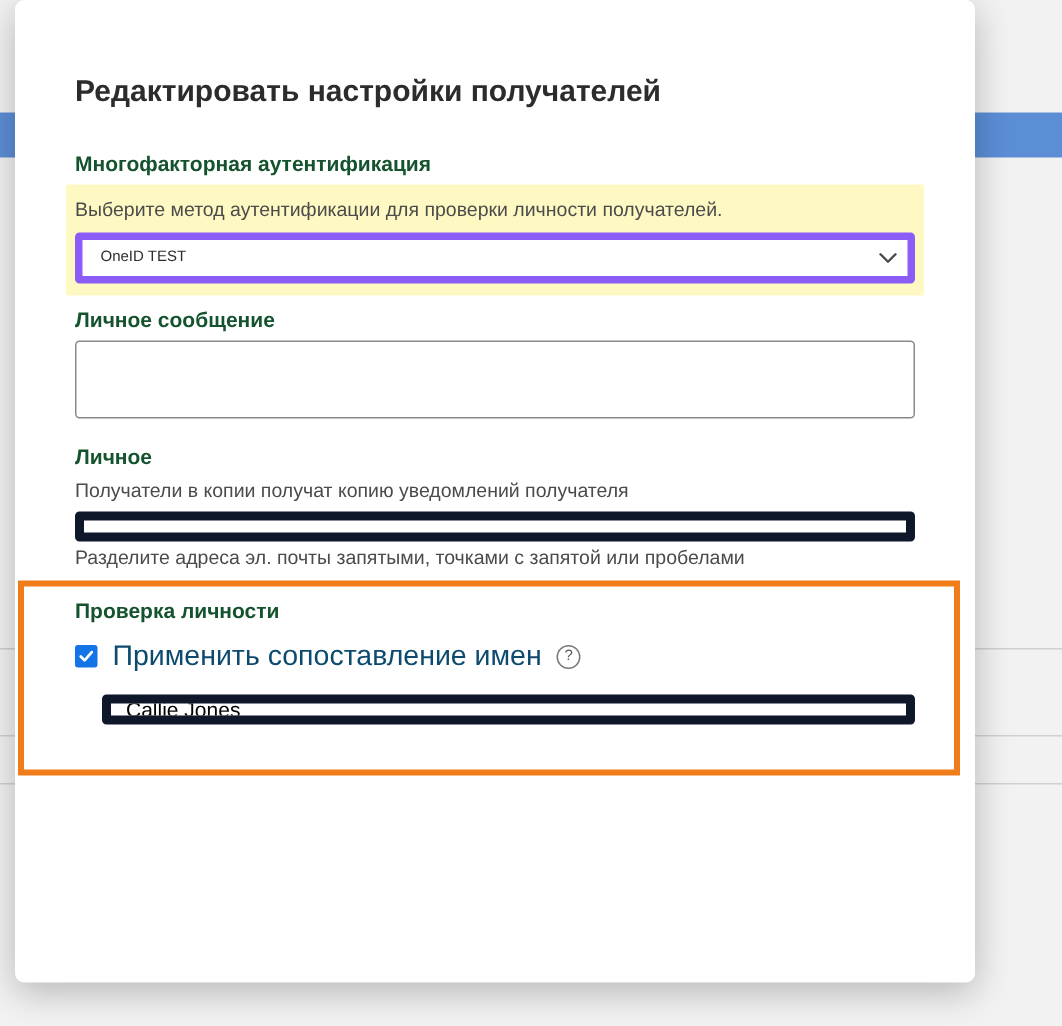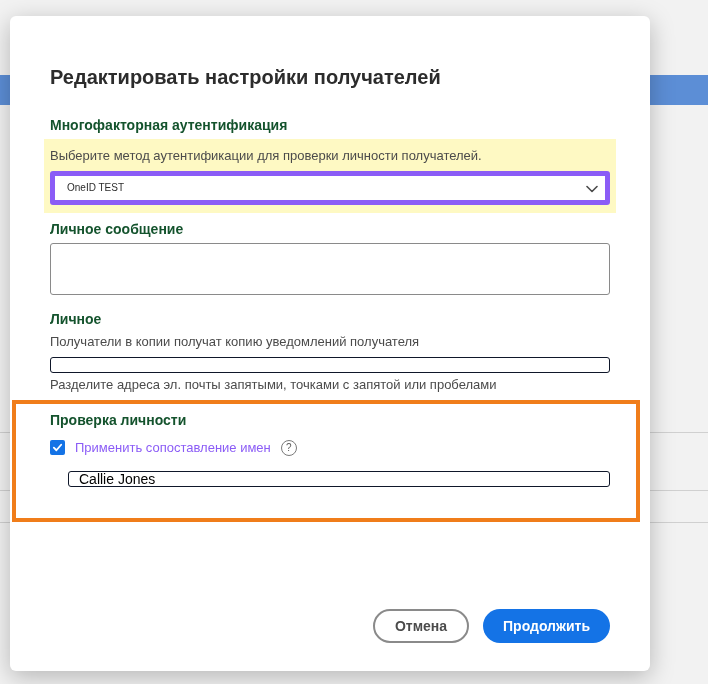--- a/index.html
+++ b/index.html
@@ -18,21 +18,21 @@
     background: #f2f2f2;
   }
   .bg-line-top {
     position: absolute; left:0; right:0; top:75px; height:30px; background:#5c8ed6;
   }
   .bg-line {
     position: absolute; left:0; right:0; height:1px; background:#d0d0d0;
   }
   .modal {
     position: absolute;
-    top: 16px;
+    top: 0;
     left: 10px;
     width: 640px;
     height: 655px;
     background: #fff;
     border-radius: 6px;
     box-shadow: 0 6px 24px rgba(0,0,0,0.25);
     display: flex;
     flex-direction: column;
   }
   .modal-body {
@@ -94,25 +94,26 @@
     border: 1px solid #8a8a8a;
     border-radius: 3px;
     padding: 6px 10px;
     font: inherit;
     font-size: 14px;
   }
   input.text-in {
     width: 100%;
     box-sizing: border-box;
     height: 16px;
-    border: 1px solid #0f172a;
+    border: 6px solid #0f172a;
     border-radius: 3px;
     padding: 4px 10px;
     font: inherit;
     font-size: 14px;
+    text-decoration: underline;
   }
   .orange-region {
     border: 4px solid #f07d1a;
     margin: 6px -30px 3px -38px;
     padding: 8px 26px 30px 34px;
   }
   .chk-row {
     display: flex;
     align-items: center;
     gap: 10px;
@@ -123,22 +124,22 @@
     height: 15px;
     border-radius: 2px;
     background: #1473e6;
     display: inline-flex;
     align-items: center;
     justify-content: center;
     cursor: pointer;
   }
   .chk svg { display:block; }
   .chk-label {
-    font-size: 13px;
-    color: #8b5cf6;
+    font-size: 19px;
+    color: #0c4a6e;
   }
   .help-icon {
     width: 14px; height: 14px;
     border: 1px solid #7a7a7a;
     border-radius: 50%;
     display: inline-flex;
     align-items: center;
     justify-content: center;
     font-size: 10px;
     color: #5a5a5a;
@@ -228,17 +229,13 @@
         <span class="help-icon">?</span>
       </div>
 
       <div class="name-input-wrap">
         <input class="text-in" type="text" value="Callie Jones" style="">
       </div>
     </div>
 
   </div>
 
-  <div class="footer">
-    <button class="btn btn-secondary">Отмена</button>
-    <button class="btn btn-primary">Продолжить</button>
-  </div>
 </div>
 
 </body></html>

